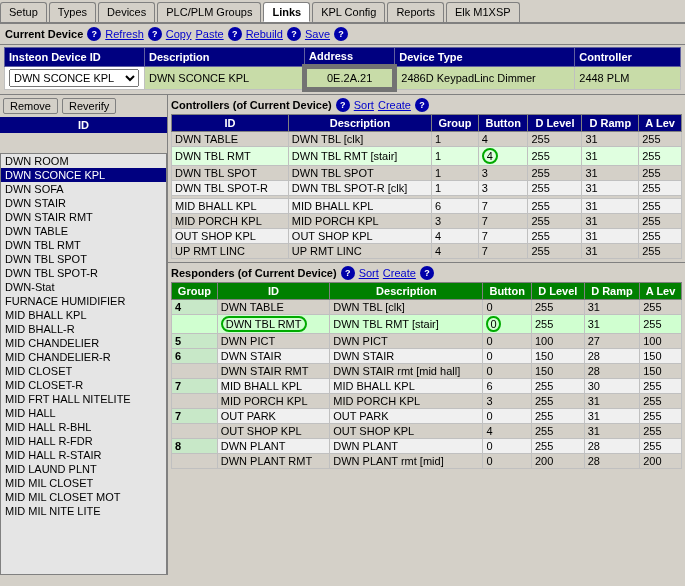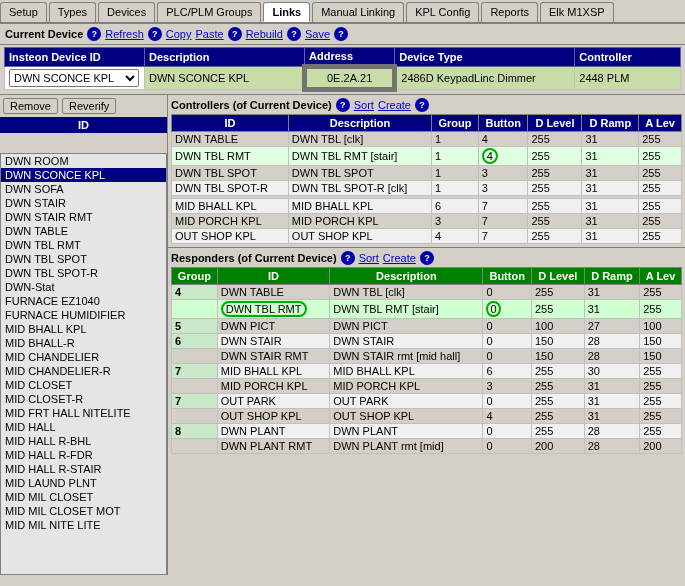--- a/index.html
+++ b/index.html
@@ -51,21 +51,20 @@
   </style>
 </head>
 <body>
 
 <div class="tab-bar">
   <div class="tab">Setup</div>
   <div class="tab">Types</div>
   <div class="tab">Devices</div>
   <div class="tab">PLC/PLM Groups</div>
   <div class="tab active">Links</div>
-  <div class="tab">Manual Linking</div>
   <div class="tab">KPL Config</div>
   <div class="tab">Reports</div>
   <div class="tab">Elk M1XSP</div>
 </div>
 
 <div class="toolbar">
   <span class="section-label">Current Device</span>
   <span class="help-icon">?</span>
   <span class="toolbar-link">Refresh</span>
   <span class="help-icon">?</span>
@@ -115,21 +114,20 @@
     <div class="device-list-item">DWN ROOM</div>
         <div class="device-list-item selected">DWN SCONCE KPL</div>
         <div class="device-list-item">DWN SOFA</div>
         <div class="device-list-item">DWN STAIR</div>
         <div class="device-list-item">DWN STAIR RMT</div>
         <div class="device-list-item">DWN TABLE</div>
         <div class="device-list-item">DWN TBL RMT</div>
         <div class="device-list-item">DWN TBL SPOT</div>
         <div class="device-list-item">DWN TBL SPOT-R</div>
         <div class="device-list-item">DWN-Stat</div>
-        <div class="device-list-item">FURNACE EZ1040</div>
         <div class="device-list-item">FURNACE HUMIDIFIER</div>
         <div class="device-list-item">MID BHALL KPL</div>
         <div class="device-list-item">MID BHALL-R</div>
         <div class="device-list-item">MID CHANDELIER</div>
         <div class="device-list-item">MID CHANDELIER-R</div>
         <div class="device-list-item">MID CLOSET</div>
         <div class="device-list-item">MID CLOSET-R</div>
         <div class="device-list-item">MID FRT HALL NITELITE</div>
         <div class="device-list-item">MID HALL</div>
         <div class="device-list-item">MID HALL R-BHL</div>
@@ -231,20 +229,29 @@
               </tr>
               <tr>
                 <td>OUT SHOP KPL</td>
                 <td>OUT SHOP KPL</td>
                 <td>4</td>
                 <td>7</td>
                 <td>255</td>
                 <td>31</td>
                 <td>255</td>
               </tr>
+              <tr>
+                <td>UP RMT LINC</td>
+                <td>UP RMT LINC</td>
+                <td>4</td>
+                <td>7</td>
+                <td>255</td>
+                <td>31</td>
+                <td>255</td>
+              </tr>
             </tbody>
         </table>
       </div>
     </div>
 
     <div class="responders-section">
       <div class="section-header">
         <span class="section-title">Responders (of Current Device)</span>
         <span class="help-icon">?</span>
         <span class="toolbar-link">Sort</span>

